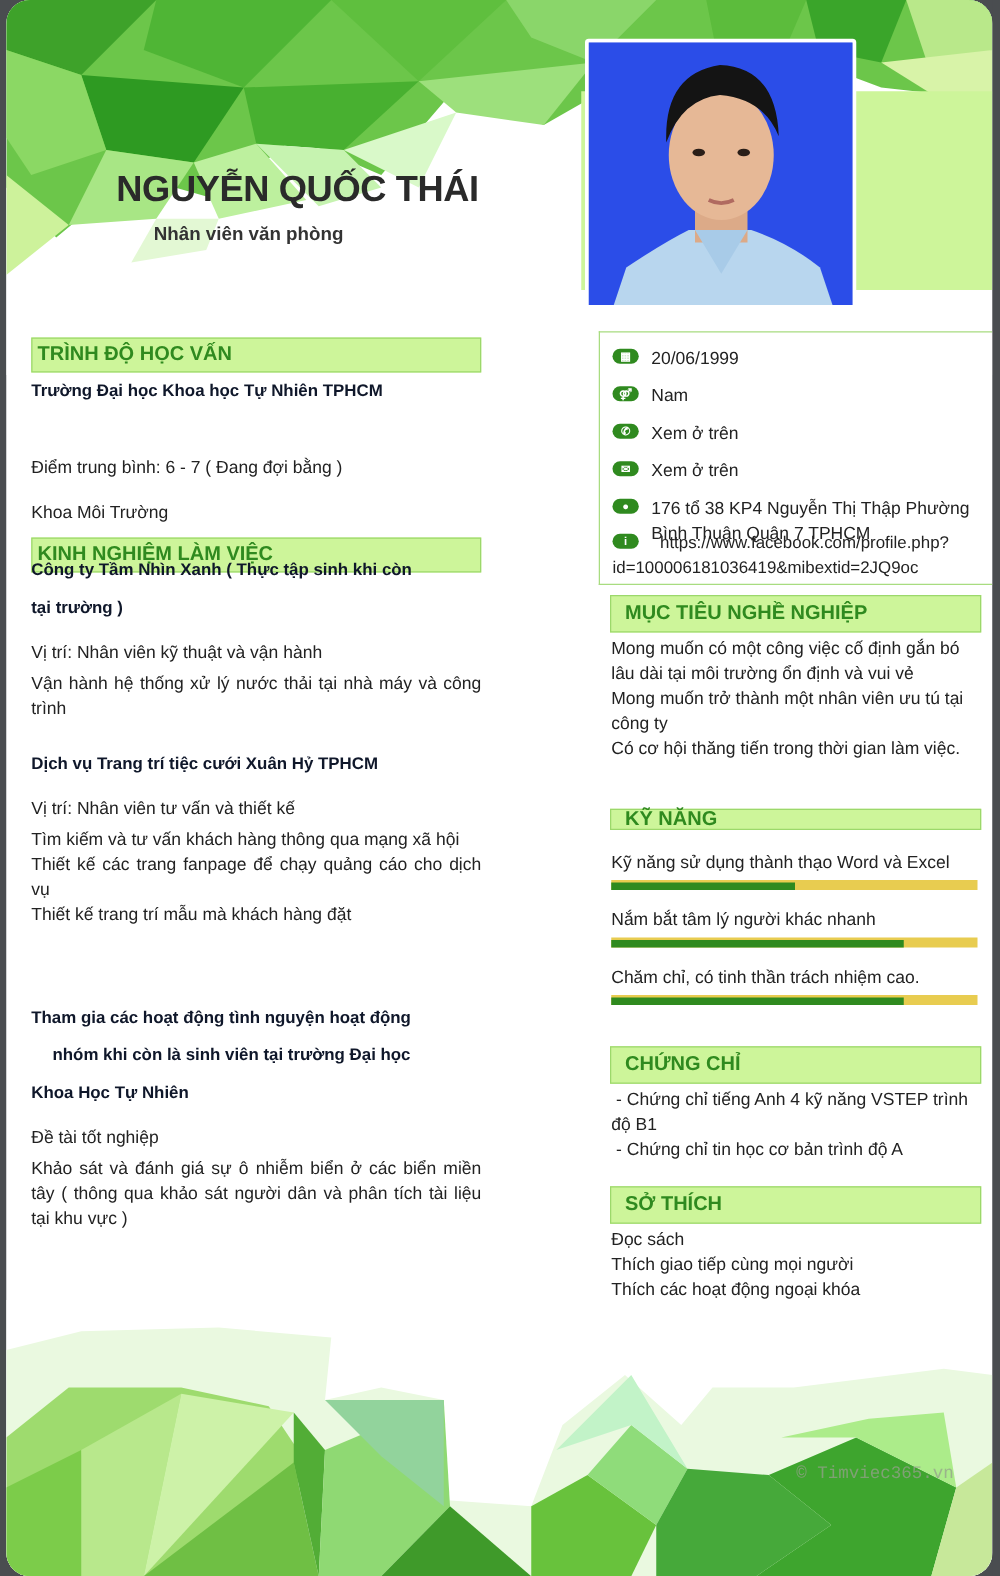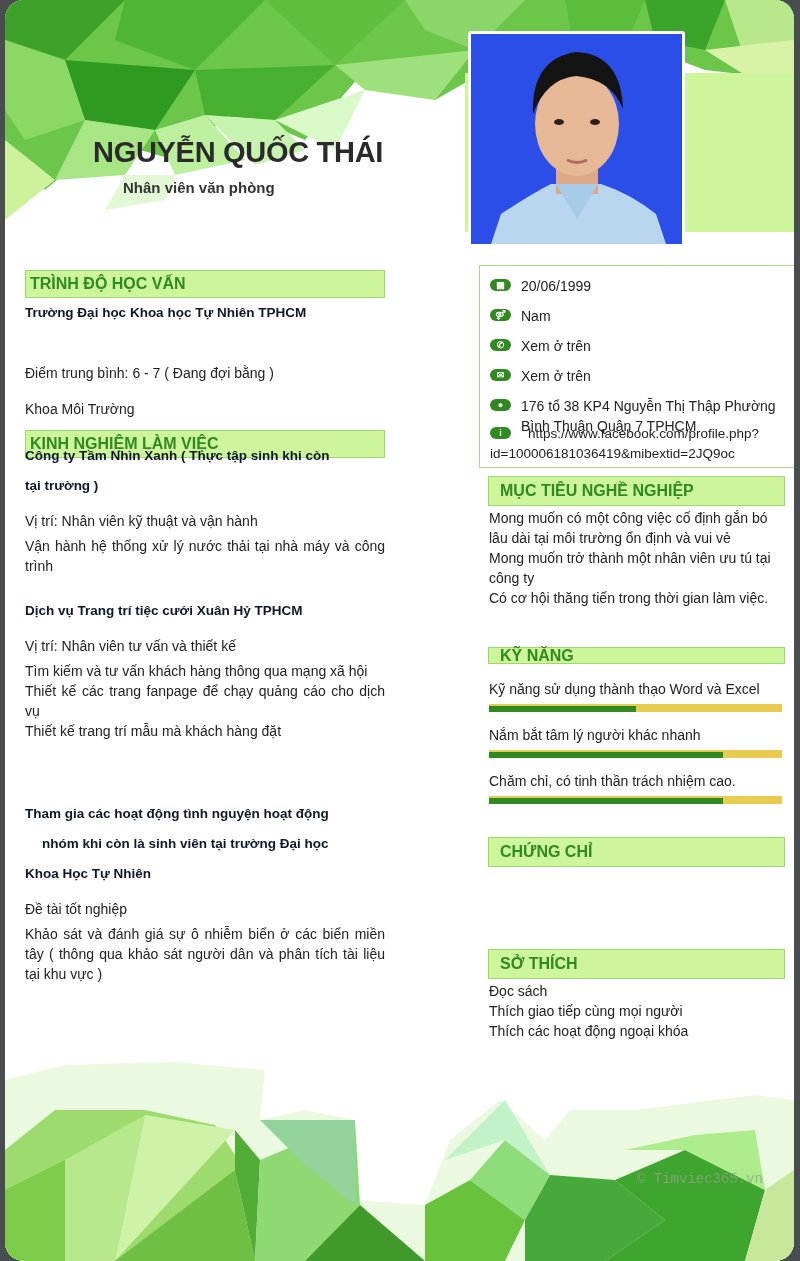--- a/index.html
+++ b/index.html
@@ -152,20 +152,22 @@
   <div class="txt" style="left:484px;top:725px;">Nắm bắt tâm lý người khác nhanh</div>
   <div class="skill-bar" style="top:750px;">
       <div class="fill" style="width:80%;"></div>
     </div>
   <div class="txt" style="left:484px;top:771px;">Chăm chỉ, có tinh thần trách nhiệm cao.</div>
   <div class="skill-bar" style="top:796px;">
       <div class="fill" style="width:80%;"></div>
     </div>
 
   <div class="sec-header r" style="left:483px;top:837px;width:297px;height:30px;">CHỨNG CHỈ</div>
+  <div class="txt" style="left:484px;top:869px;width:290px;white-space:pre-wrap;"> - Chứng chỉ tiếng Anh 4 kỹ năng VSTEP trình độ B1
+ - Chứng chỉ tin học cơ bản trình độ A</div>
 
   <div class="sec-header r" style="left:483px;top:949px;width:297px;height:30px;">SỞ THÍCH</div>
   <div class="txt" style="left:484px;top:981px;white-space:pre-line;">Đọc sách
 Thích giao tiếp cùng mọi người
 Thích các hoạt động ngoại khóa</div>
 
   <svg class="poly-bottom" viewBox="0 0 789 221" preserveAspectRatio="none">
     <rect width="789" height="221" fill="#ffffff"></rect>
     <polygon points="0,40 60,25 170,22 260,30 255,80 300,70 350,80 350,160 420,165 445,100 495,60 540,100 565,70 630,70 750,55 789,60 789,221 0,221" fill="#eaf9e0"></polygon>
     <polygon points="0,110 50,70 140,70 210,85 240,130 200,221 0,221" fill="#9edb6e"></polygon>

